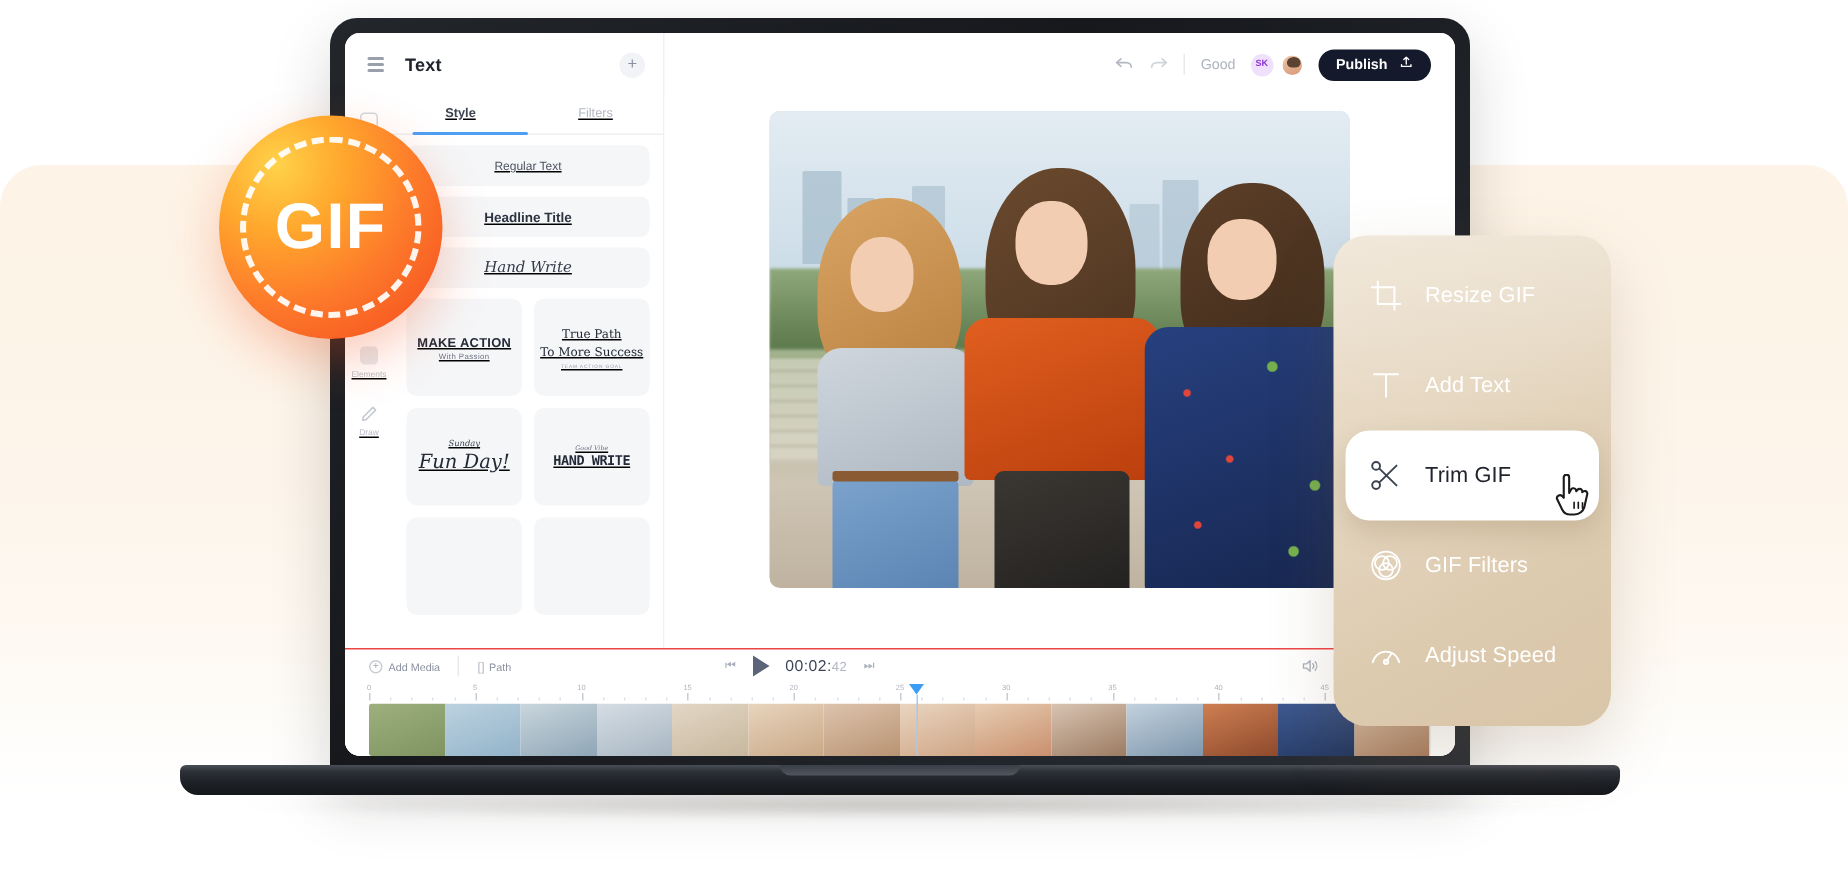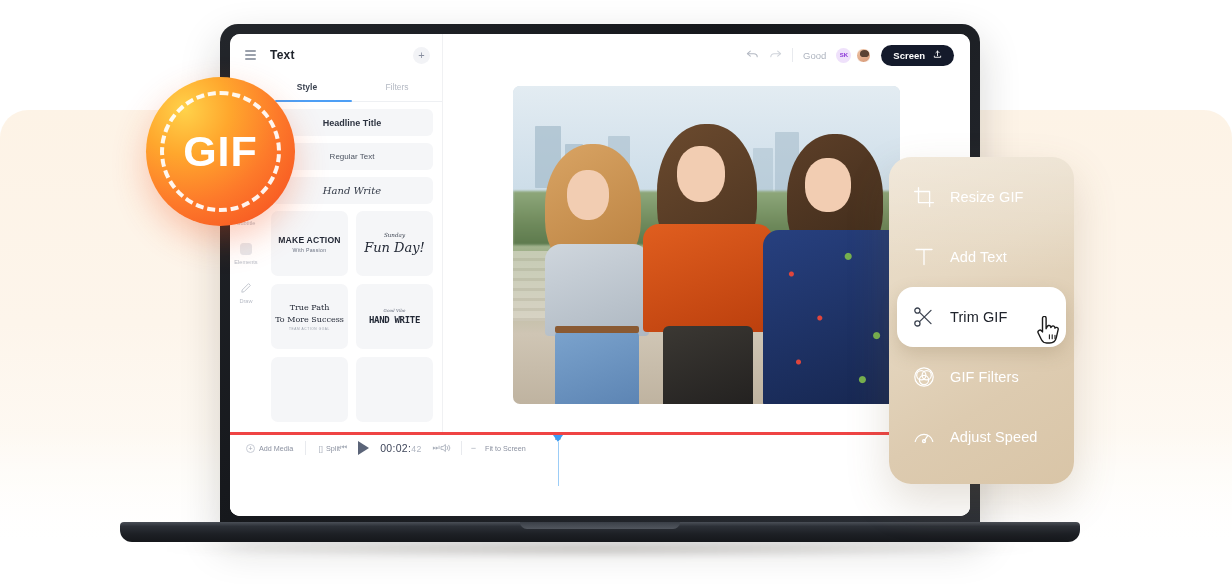--- a/index.html
+++ b/index.html
@@ -16,21 +16,21 @@
     position: absolute; left: 0; top: 110px; width: 1232px; height: 474px;
     background: linear-gradient(180deg, #FDF3E6 0%, #FDF5EB 45%, #FEFAF4 75%, #FFFFFF 100%);
     border-radius: 28px 28px 0 0;
   }
   .backdrop-fade {
     position: absolute; left: 0; top: 430px; width: 1232px; height: 154px;
     background: linear-gradient(180deg, rgba(255,255,255,0) 0%, #ffffff 72%);
   }
 
   
-  .laptop { position: absolute; left: 120px; top: 24px; width: 960px; height: 530px; }
+  .laptop { position: absolute; left: 120px; top: 12px; width: 960px; height: 530px; }
   .lid {
     position: absolute; left: 100px; top: 0; width: 760px; height: 506px;
     background: linear-gradient(135deg, #23262b 0%, #16181c 40%, #2b2f36 100%);
     border-radius: 18px 18px 6px 6px;
     padding: 10px 10px 14px 10px;
     box-shadow: 0 16px 40px rgba(30,25,20,.18);
   }
   .screen {
     width: 100%; height: 100%;
     background: #ffffff; border-radius: 10px; overflow: hidden;
@@ -73,21 +73,21 @@
   .ava { width:15px;height:15px;border-radius:50%; font-size:6px; font-weight:700; display:flex;align-items:center;justify-content:center; }
   .ava.sk { background:#efe1fb; color:#8b35d6; }
   .ava.ph { background:linear-gradient(160deg,#f0c6a8,#d79a78); border:1.5px solid #fff; margin-left:-5px; position:relative; overflow:hidden;}
   .ava.ph::after{content:"";position:absolute;left:3px;top:1.5px;width:9px;height:7px;border-radius:50% 50% 40% 40%;background:#5b4334;}
   .publish {
     height:21px; padding:0 12px; border-radius:11px; background:#141a2b; color:#fff;
     font-size:9.5px; font-weight:600; display:flex; align-items:center; gap:8px; cursor:pointer;
   }
 
   
-  .body { flex:1; display:flex; min-height:0; }
+  .body { flex:1; display:flex; min-height:0;text-decoration:underline; }
   .rail { width:32px; background:#fff; display:flex; flex-direction:column; align-items:center; padding-top:10px; gap:16px; }
   .rail-item { display:flex; flex-direction:column; align-items:center; gap:3px; cursor:pointer; width:32px;}
   .rail-ico { width:14px; height:14px; color:#c4c8d0; display:flex; align-items:center; justify-content:center; }
   .rail-lb { font-size:5.6px; color:#b8bcc6; }
   .sq { width:12px;height:12px;border:1.4px solid #d3d7de;border-radius:3px; }
   .sq.fill{background:#e6e8ec;border-color:#e6e8ec;}
 
   .sidepanel { width:181px; border-right:1px solid #f0f1f3; display:flex; flex-direction:column; }
   .tabs { display:flex; height:26px; position:relative; }
   .tab { flex:1; text-align:center; font-size:8.5px; color:#b4b9c3; line-height:22px; cursor:pointer; }
@@ -129,21 +129,21 @@
     background:linear-gradient(180deg,#cdbfa8 0%, #bfae94 45%, #a89madd 100%);}
   .ph-rail{position:absolute;left:0;top:52%;width:100%;height:22%;
     background:repeating-linear-gradient(180deg,#e6e2d8 0px,#e6e2d8 7px,#cfcabd 7px,#cfcabd 10px);opacity:.55;filter:blur(.6px);}
   .girl{position:absolute;bottom:0;}
   .g-hair{position:absolute;border-radius:48% 48% 40% 40%;}
   .g-face{position:absolute;border-radius:46%;background:#f2cdb2;}
   .g-body{position:absolute;border-radius:16px 16px 4px 4px;}
   .g-legs{position:absolute;border-radius:6px 6px 0 0;}
 
   
-  .tl { height:84px; border-top:3px solid #ef4444; display:flex; flex-direction:row; background:#fff; flex:0 0 auto;}
+  .tl { height:72px; border-top:1px solid #ef4444; display:flex; flex-direction:column; background:#fff; flex:0 0 auto;}
   .tl-bar{height:26px; display:flex; align-items:center; padding:0 16px; gap:0;}
   .tl-btn{display:flex;align-items:center;gap:4px;font-size:7.2px;color:#8b91a0;cursor:pointer;}
   .circ-p{width:9px;height:9px;border-radius:50%;border:1px solid #c9cdd6;color:#a3a8b3;font-size:7px;line-height:7px;text-align:center;}
   .brk{font-size:8px;color:#b4b9c3;letter-spacing:-1px;}
   .tl-center{margin-left:auto;margin-right:auto;display:flex;align-items:center;gap:11px;}
   .skip{color:#aab0bb;font-size:8px;}
   .play{width:0;height:0;border-left:11px solid #5b6478;border-top:7px solid transparent;border-bottom:7px solid transparent;cursor:pointer;}
   .time{font-size:10.5px;color:#3f465a;letter-spacing:.3px;}
   .time small{color:#b0b6c2;}
   .tl-right{margin-left:auto;display:flex;align-items:center;gap:9px;}
@@ -226,21 +226,21 @@
                 <svg width="13" height="10" viewBox="0 0 13 10" fill="none">
                     <path d="M8.7 1.2l2.9 2.5-2.9 2.5" stroke="#cfd3da" stroke-width="1.1" stroke-linecap="round" stroke-linejoin="round"></path>
                     <path d="M11.4 3.7H5.2c-2 0-3.4 1.3-3.4 3.1" stroke="#cfd3da" stroke-width="1.1" stroke-linecap="round"></path>
                   </svg>
               </span>
               <span class="vsep"></span>
               <span class="share-label">Good</span>
               <span class="ava sk">SK</span>
               <span class="ava ph"></span>
               <div class="publish">
-                <span>Screen</span>
+                <span>Publish</span>
                 <span>
                   <svg width="9" height="9" viewBox="0 0 10 10" fill="none">
                       <path d="M5 1.2v5.1M3.2 3l1.8-1.8L6.8 3" stroke="#fff" stroke-width="1" stroke-linecap="round" stroke-linejoin="round"></path>
                       <path d="M1.5 6.8v1.3h7V6.8" stroke="#fff" stroke-width="1" stroke-linecap="round"></path>
                     </svg>
                 </span>
               </div>
             </div>
           </div>
 
@@ -288,41 +288,41 @@
             </div>
 
             <div class="sidepanel">
               <div class="tabs">
                 <div class="tab active">Style</div>
                 <div class="tab">Filters</div>
                 <div class="tab-ind"></div>
               </div>
               <div class="panel-scroll">
                 <div class="txt-row">
+                  <span class="t-reg">Regular Text</span>
+                </div>
+                <div class="txt-row">
                   <span class="t-head">Headline Title</span>
-                </div>
-                <div class="txt-row">
-                  <span class="t-reg">Regular Text</span>
                 </div>
                 <div class="txt-row">
                   <span class="t-hand">Hand Write</span>
                 </div>
                 <div class="grid">
                   <div class="card">
                     <span class="c1">MAKE ACTION</span>
                     <span class="c2">With Passion</span>
                   </div>
                   <div class="card">
-                    <span class="c5">Sunday</span>
-                    <span class="c6">Fun Day!</span>
-                  </div>
-                  <div class="card">
                     <span class="c3">True Path</span>
                     <span class="c3">To More Success</span>
                     <span class="c4">TEAM ACTION GOAL</span>
+                  </div>
+                  <div class="card">
+                    <span class="c5">Sunday</span>
+                    <span class="c6">Fun Day!</span>
                   </div>
                   <div class="card">
                     <span class="c7">Good Vibe</span>
                     <span class="c8">HAND WRITE</span>
                   </div>
                   <div class="card"></div>
                   <div class="card"></div>
                 </div>
               </div>
             </div>
@@ -373,21 +373,21 @@
 
           <div class="tl">
             <div class="tl-bar">
               <div class="tl-btn">
                 <span class="circ-p">+</span>
                 <span>Add Media</span>
               </div>
               <span class="vsep" style="margin:0 12px"></span>
               <div class="tl-btn">
                 <span class="brk">[ ]</span>
-                <span>Split</span>
+                <span>Path</span>
               </div>
               <div class="tl-center">
                 <span class="skip">⏮</span>
                 <span class="play"></span>
                 <span class="time"><span>00:02:</span><small>42</small></span>
                 <span class="skip">⏭</span>
               </div>
               <div class="tl-right">
                 <span class="icon-btn">
                   <svg width="12" height="10" viewBox="0 0 12 10" fill="none">

